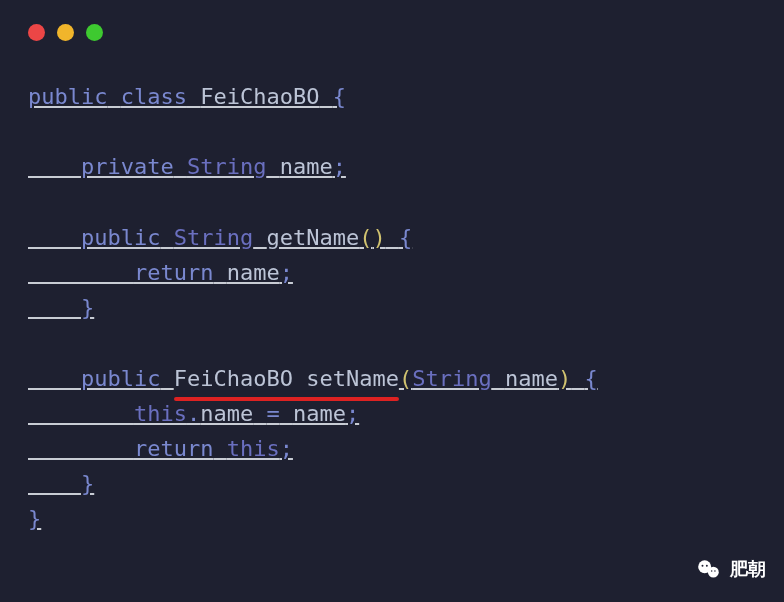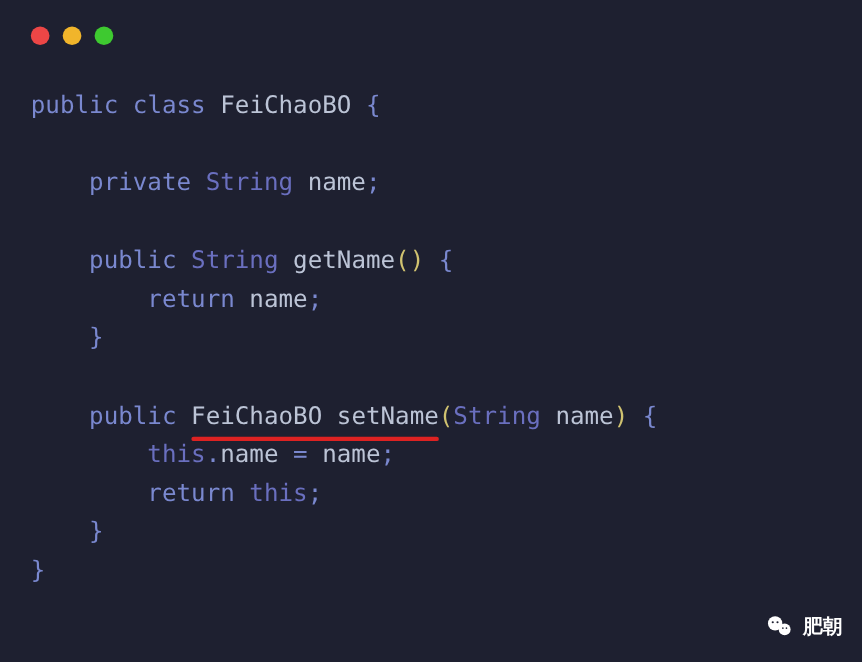--- a/index.html
+++ b/index.html
@@ -24,20 +24,21 @@
     border-radius: 50%;
   }
   .dot.red { background: #ec4646; }
   .dot.yellow { background: #f1b52b; }
   .dot.green { background: #3ec930; }
 
   pre.code {
     padding: 38px 28px 0 28px;
     white-space: pre;
     color: #c8ccd4;
+    text-decoration: underline;
   }
   .kw { color: #7a88cf; }
   .type { color: #6a6fbf; }
   .ident { color: #bcc4d6; }
   .punc { color: #7a88cf; }
   .paren { color: #d0c270; }
   .this { color: #6a6fbf; }
   .underline-wrap { position: relative; display: inline-block; }
   .underline-mark {
     position: absolute;

